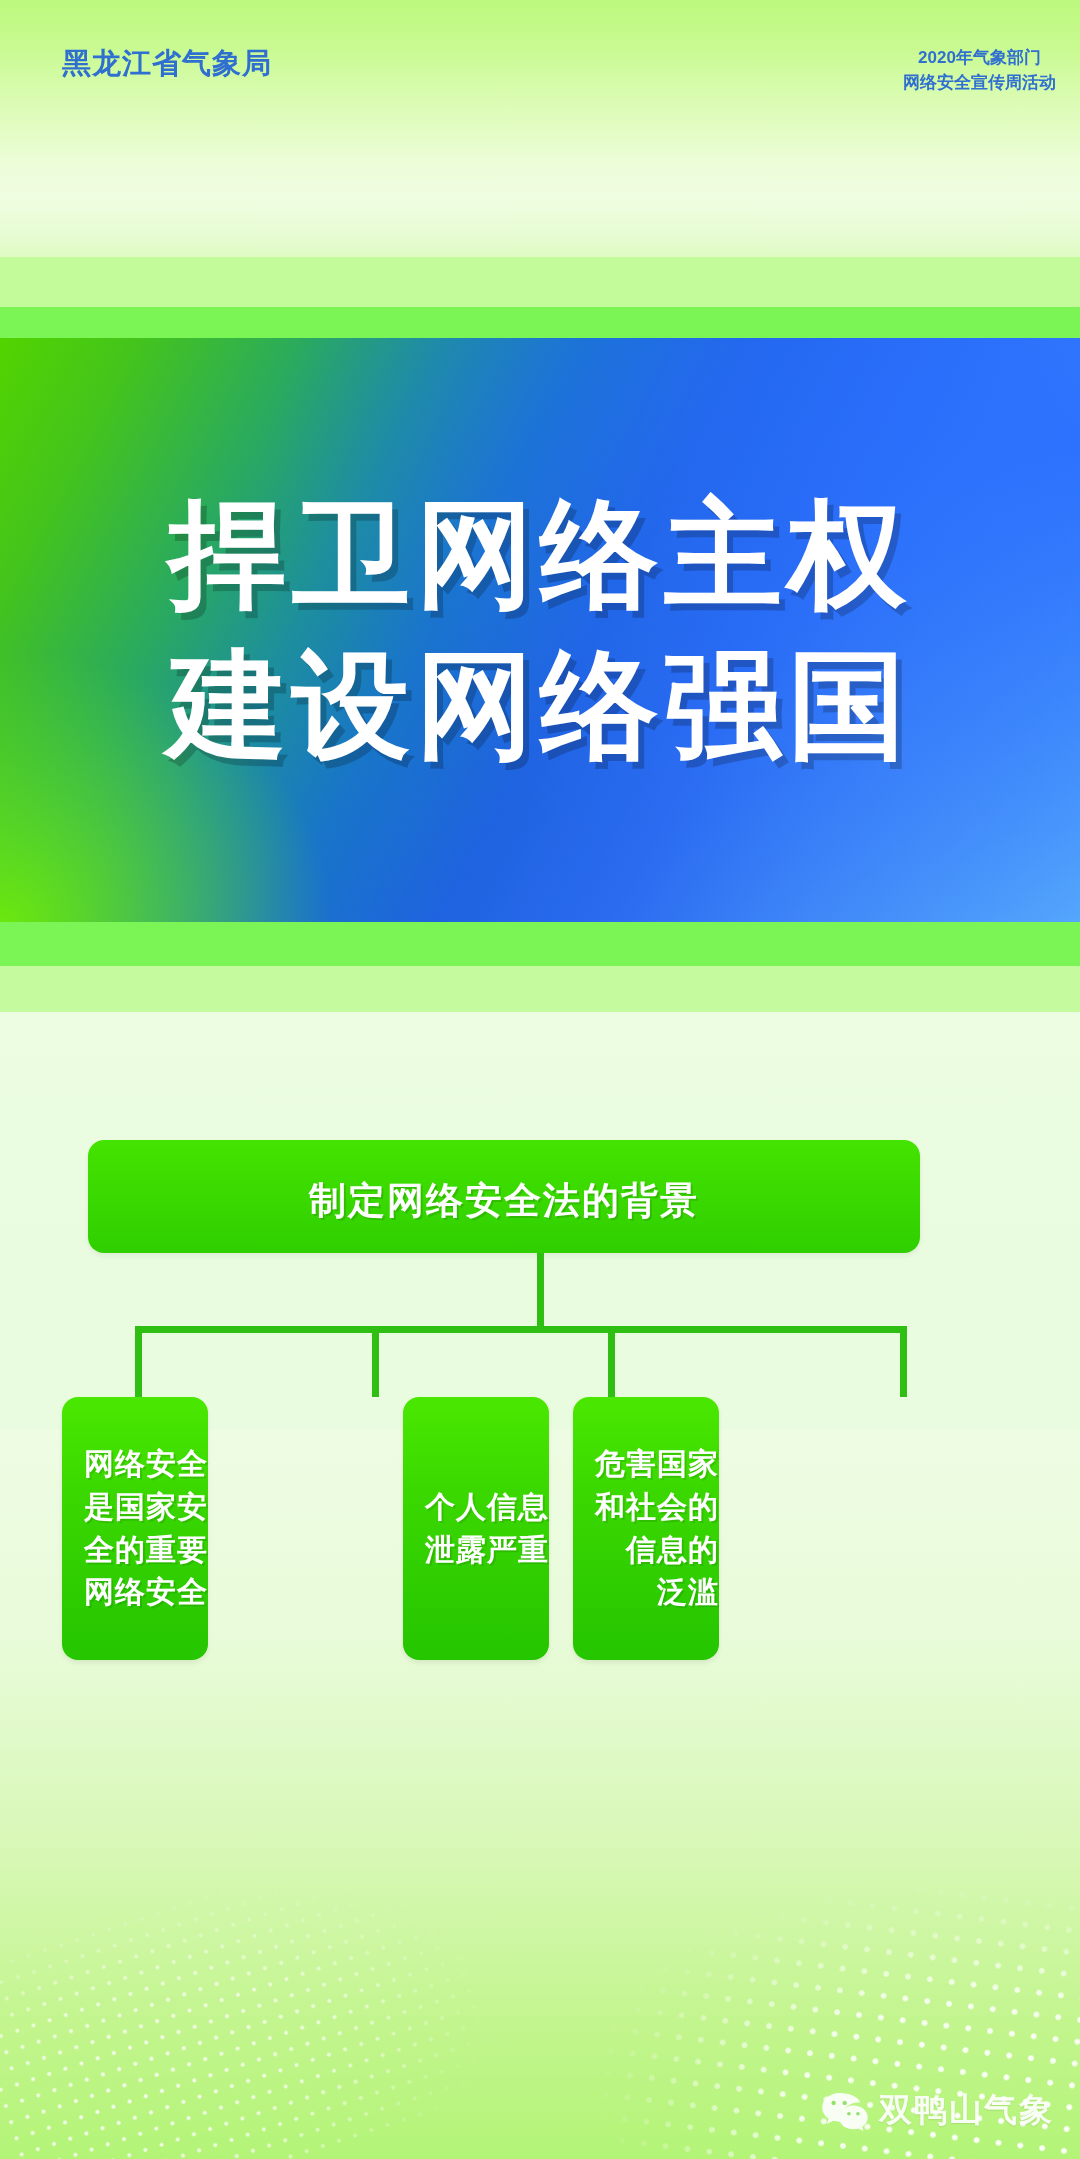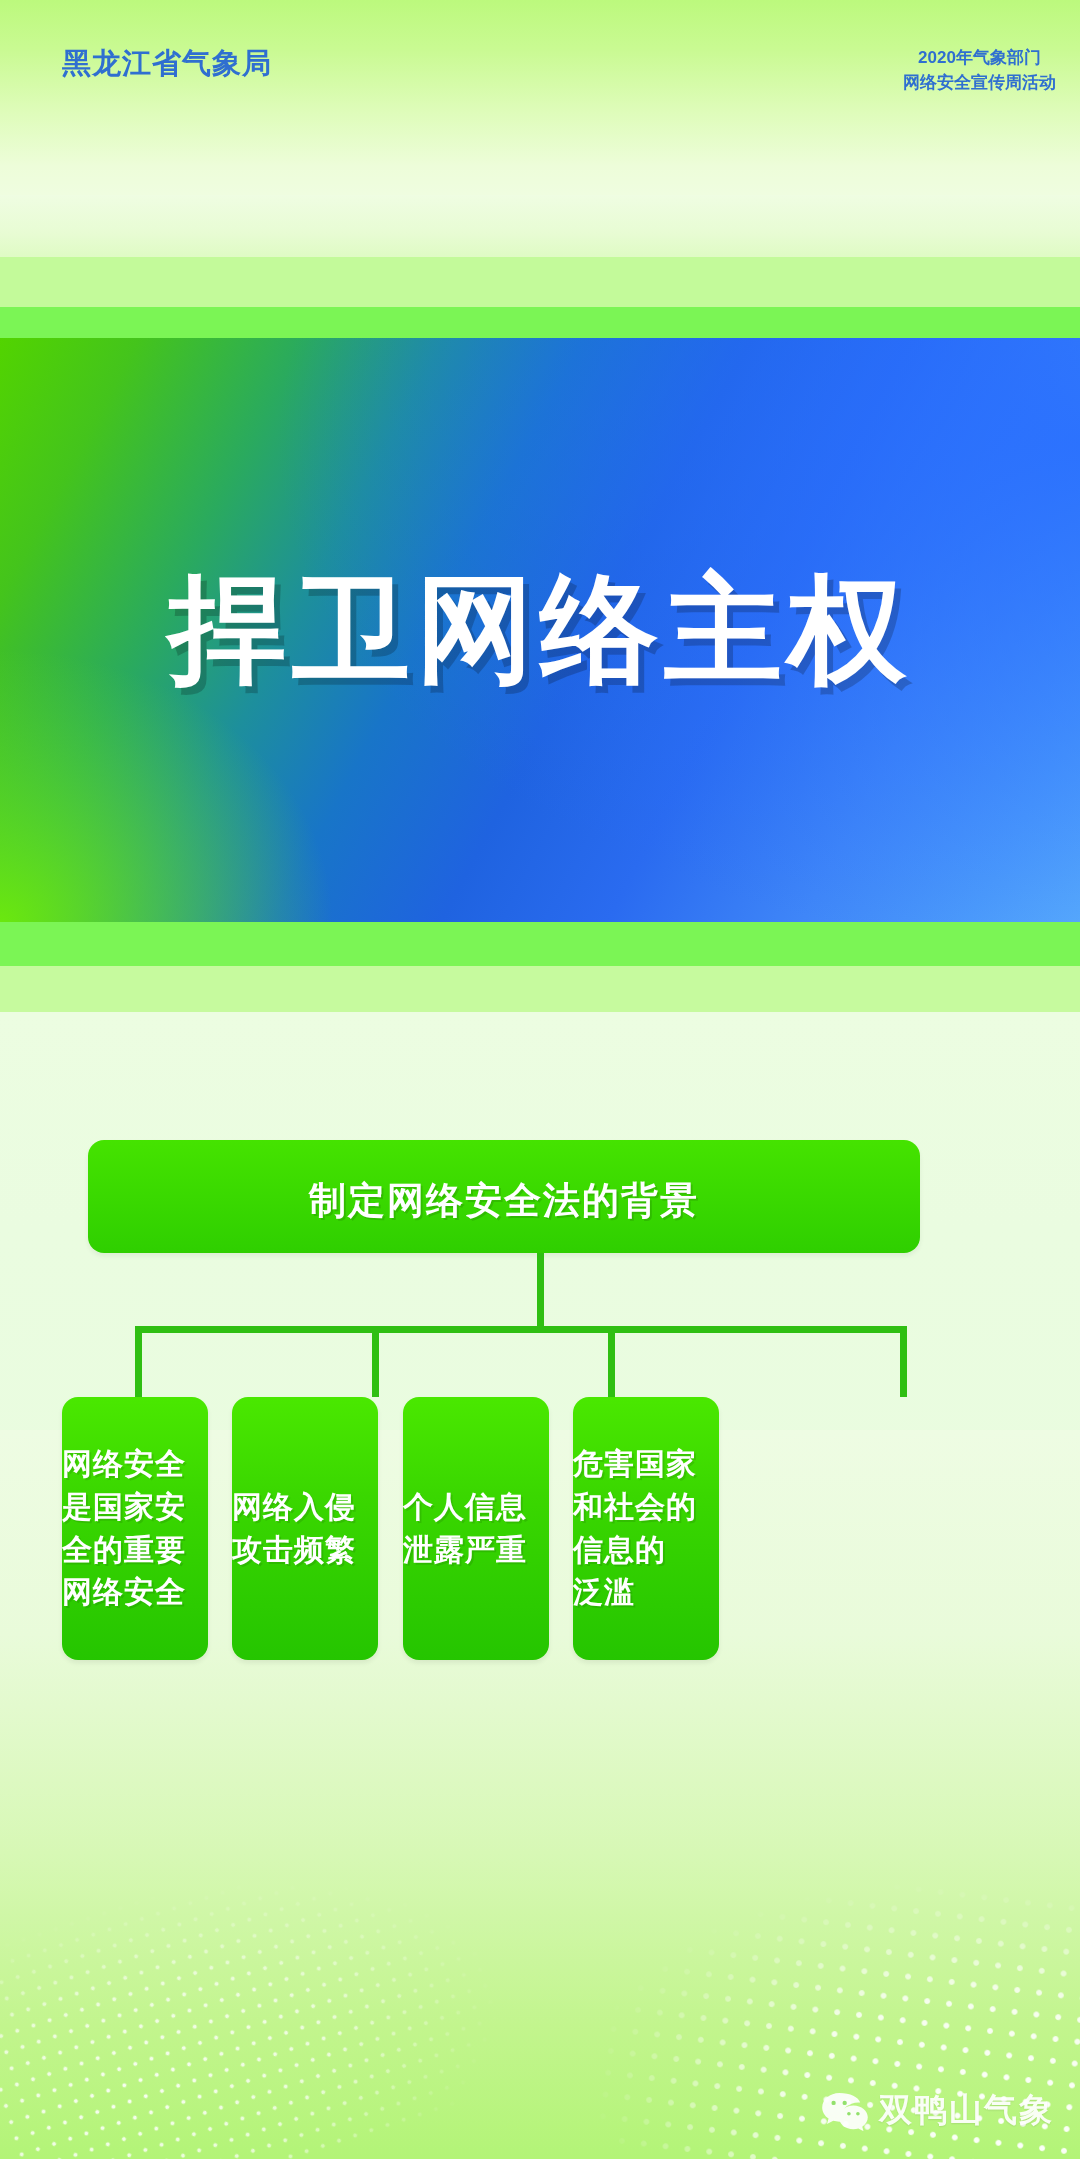--- a/index.html
+++ b/index.html
@@ -132,21 +132,21 @@
   .conn-drop  { top:190px; width:7px; height:67px; }
   .drop-1 { left:135px; }
   .drop-2 { left:372px; }
   .drop-3 { left:608px; }
   .drop-4 { left:900px; }
 
   .leaf {
     position:absolute; top:257px; height:263px;
     background:linear-gradient(180deg,#4ae800 0%,#3ad700 38%,#25c500 100%);
     border-radius:16px;
-    display:flex; flex-direction:column; align-items:flex-start; justify-content:center;
+    display:flex; flex-direction:column; align-items:flex-end; justify-content:center;
     box-shadow:0 3px 5px rgba(0,0,0,0.07);
   }
   .leaf-1 { left:62px;  width:146px; }
   .leaf-2 { left:232px; width:146px; }
   .leaf-3 { left:403px; width:146px; }
   .leaf-4 { left:573px; width:146px; }
   .leaf-line {
     color:#ffffff; font-size:30px; font-weight:bold;
     line-height:1.42; letter-spacing:1px; white-space:nowrap;
     text-shadow:2px 2px 0 rgba(0,0,0,0.10);
@@ -205,20 +205,21 @@
     </div>
   </div>
 
   <div class="stripe-pale"></div>
   <div class="stripe-mid"></div>
   <div class="stripe-bright"></div>
 
   <div class="banner">
     <div class="banner-title">
       <div class="banner-line">捍卫网络主权</div>
+      <div class="banner-line">建设网络强国</div>
     </div>
   </div>
 
   <div class="stripe-bright2"></div>
   <div class="stripe-mid2"></div>
   <div class="body-fade"></div>
 
   <div class="deco">
     <div class="deco-bg"></div>
     <div class="dots-left"></div>
@@ -238,24 +239,20 @@
     <div class="conn conn-drop drop-3"></div>
     <div class="conn conn-drop drop-4"></div>
 
     <div class="leaf leaf-1">
       <div class="leaf-line">网络安全</div>
       <div class="leaf-line">是国家安</div>
       <div class="leaf-line">全的重要</div>
       <div class="leaf-line">网络安全</div>
     </div>
 
-    <div class="leaf leaf-2">
-      <div class="leaf-line">网络入侵</div>
-      <div class="leaf-line">攻击频繁</div>
-    </div>
 
     <div class="leaf leaf-3">
       <div class="leaf-line">个人信息</div>
       <div class="leaf-line">泄露严重</div>
     </div>
 
     <div class="leaf leaf-4">
       <div class="leaf-line">危害国家</div>
       <div class="leaf-line">和社会的</div>
       <div class="leaf-line">信息的</div>

